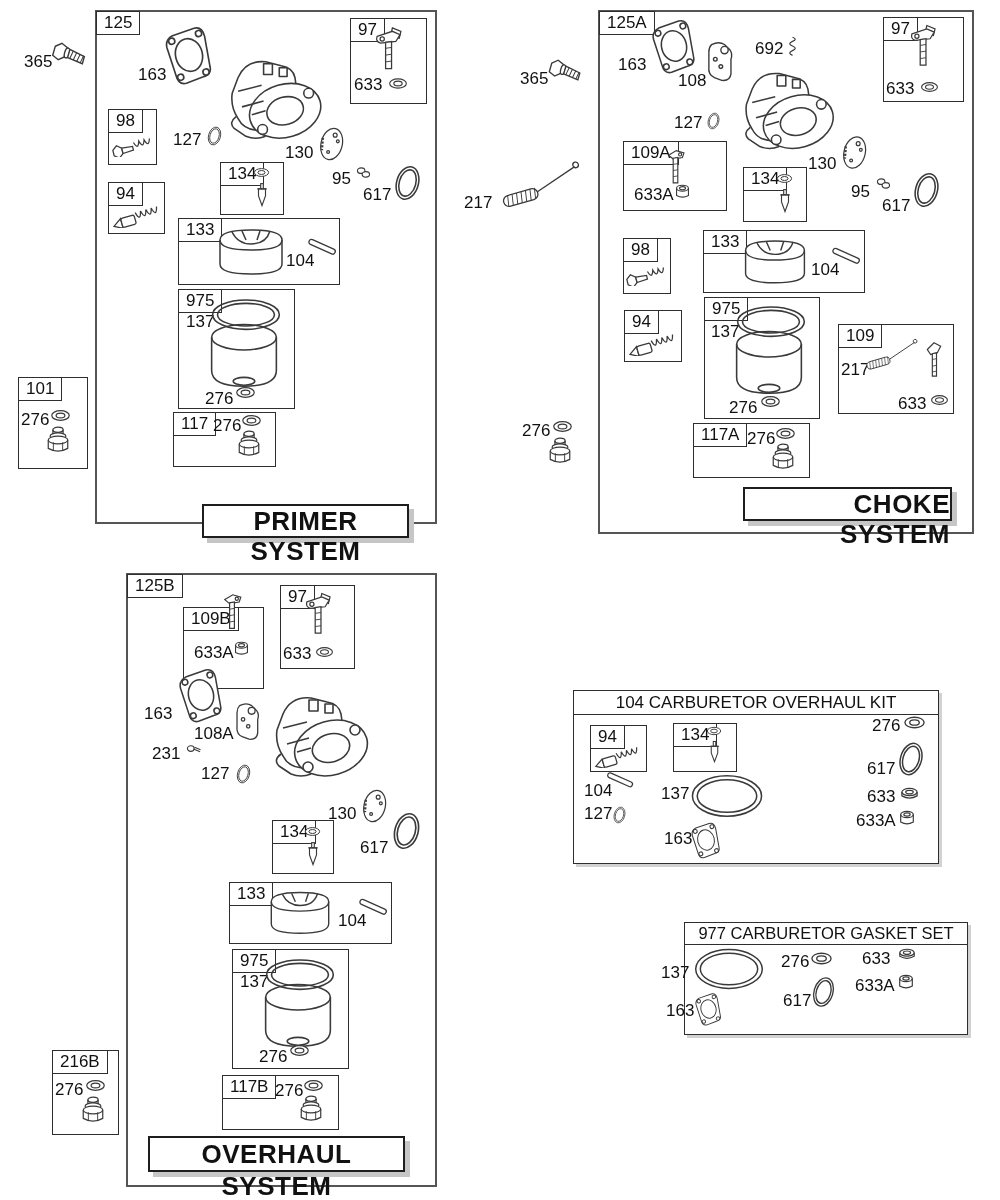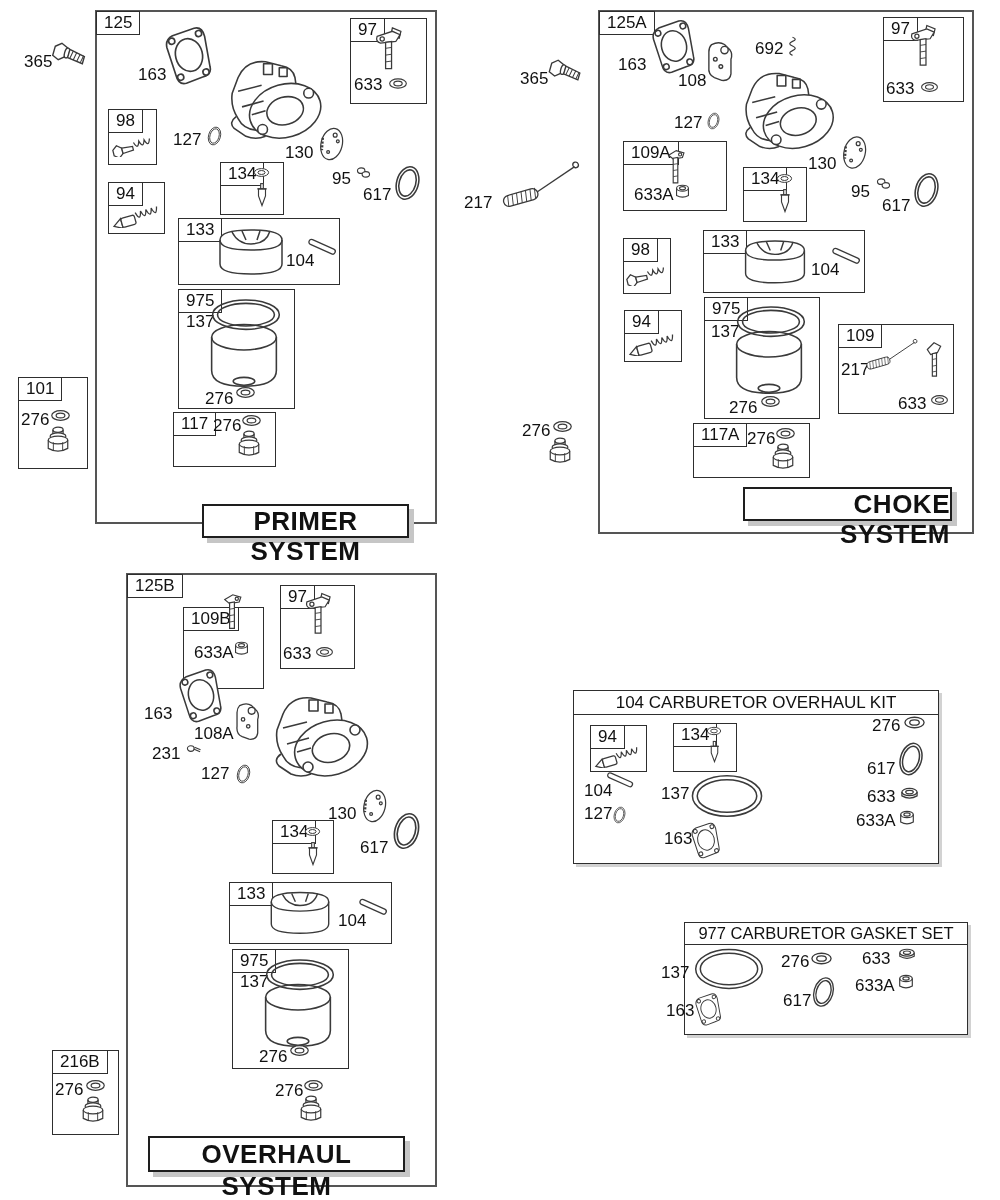--- a/index.html
+++ b/index.html
@@ -567,20 +567,23 @@
     <span class="tag">216B</span>
   </div>
   <span class="co" style="left:55px;top:1081px;">276</span>
   <svg class="p" style="left:85px;top:1079px;width:21px;height:13px;">
       <use href="#sym-washer"></use>
     </svg>
   <svg class="p" style="left:80px;top:1095px;width:26px;height:30px;">
       <use href="#sym-bowl-bolt"></use>
     </svg>
 
+  <div class="sb" style="left:222px;top:1075px;width:115px;height:53px;">
+    <span class="tag">117B</span>
+  </div>
   <span class="co" style="left:275px;top:1082px;">276</span>
   <svg class="p" style="left:303px;top:1079px;width:21px;height:13px;">
       <use href="#sym-washer"></use>
     </svg>
   <svg class="p" style="left:298px;top:1094px;width:26px;height:30px;">
       <use href="#sym-bowl-bolt"></use>
     </svg>
 
   <div class="title bigtitle" style="left:148px;top:1136px;width:253px;height:32px;line-height:32px;">OVERHAUL SYSTEM</div>
 

